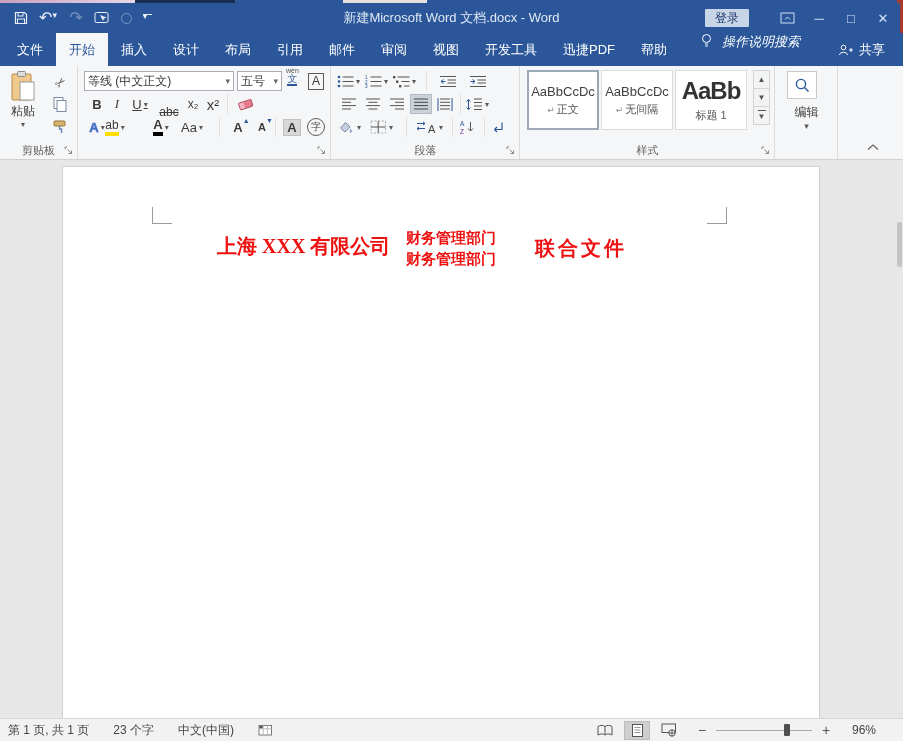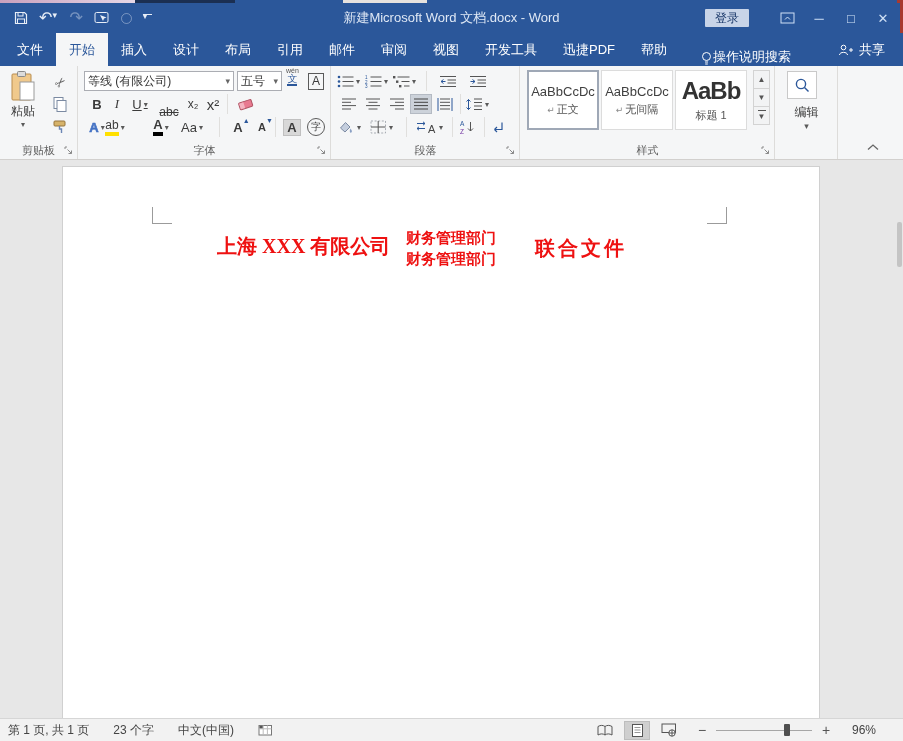--- a/index.html
+++ b/index.html
@@ -27,21 +27,21 @@
             display:flex; align-items:center; margin-right:22px; border-radius:1px; cursor:default; }
   .wbtn { width:32px; height:30px; display:flex; align-items:center; justify-content:center; color:#cfe0f5; font-size:13px; }
   .edge-red { position:absolute; right:0; top:0; width:3px; height:34px; background:#a83a30; }
 
   
   .tabrow { position:absolute; left:0; top:33px; width:903px; height:33px; background:#2b579a; display:flex; align-items:stretch;
             color:#fff; font-size:13px; }
   .tab { display:flex; align-items:center; padding:0 13px; cursor:default; }
   .tab.file { margin-left:4px; }
   .tab.active { background:#f5f6f7; color:#2b579a; }
-  .tellme { display:flex; align-items:flex-end; gap:0; padding:0 10px; margin-left:10px; }
+  .tellme { display:flex; align-items:flex-start; gap:9px; padding:0 10px; margin-left:10px;font-style:italic; }
   .share { display:flex; align-items:center; gap:5px; margin-left:auto; padding-right:18px; }
 
   
   .ribbon { position:absolute; left:0; top:66px; width:903px; height:94px; background:#f5f6f7; border-bottom:1px solid #d2d0ce; }
   .grp { position:absolute; top:0; bottom:0; border-right:1px solid #dddcda; }
   .glabel { position:absolute; bottom:1px; left:0; right:0; text-align:center; font-size:11px; color:#5f5f5f; }
   .launcher { position:absolute; bottom:3px; right:3px; width:10px; height:10px; }
   .rb { position:absolute; height:20px; display:inline-flex; align-items:center; justify-content:center;
         font-size:13px; color:#3b3b3b; white-space:nowrap; }
   .dd::after { content:"▾"; font-size:8px; color:#5a5a5a; margin-left:2px; }
@@ -245,21 +245,21 @@
       <div class="glabel">剪贴板</div>
       <span class="launcher">
         <svg width="9" height="9">
             <path d="M1 3V1h2M3.5 3.5l4 4M7.5 4.5v3h-3" fill="none" stroke="#8a8a8a"></path>
           </svg>
       </span>
     </div>
 
     <div class="grp" style="left:79px;width:252px;">
       <div class="combo" style="left:5px;top:5px;width:150px;">
-        <span class="cv">等线 (有限公司)</span>
+        <span class="cv">等线 (中文正文)</span>
       </div>
       <div class="combo" style="left:158px;top:5px;width:45px;">
         <span class="cv">五号</span>
       </div>
       <span class="rb" style="left:207px;">
         <span class="phon">
           <span class="p1">wén</span>
           <span class="p2">文</span>
         </span>
       </span>
@@ -305,21 +305,20 @@
           <span class="shrink"><span>A</span><i>▼</i></span>
         </span>
       <span class="vsep" style="left:196px;top:51px;height:20px;"></span>
       <span class="rb r3" style="left:201px;width:24px;">
           <span class="shade">A</span>
         </span>
       <span class="rb r3" style="left:226px;width:22px;">
           <span class="enclose">字</span>
         </span>
 
-      <div class="glabel">字体</div>
       <span class="launcher">
         <svg width="9" height="9">
             <path d="M1 3V1h2M3.5 3.5l4 4M7.5 4.5v3h-3" fill="none" stroke="#8a8a8a"></path>
           </svg>
       </span>
     </div>
 
     <div class="grp" style="left:332px;width:188px;">
       <span class="rb r1 dd" style="left:5px;">
         <svg width="17" height="13">

